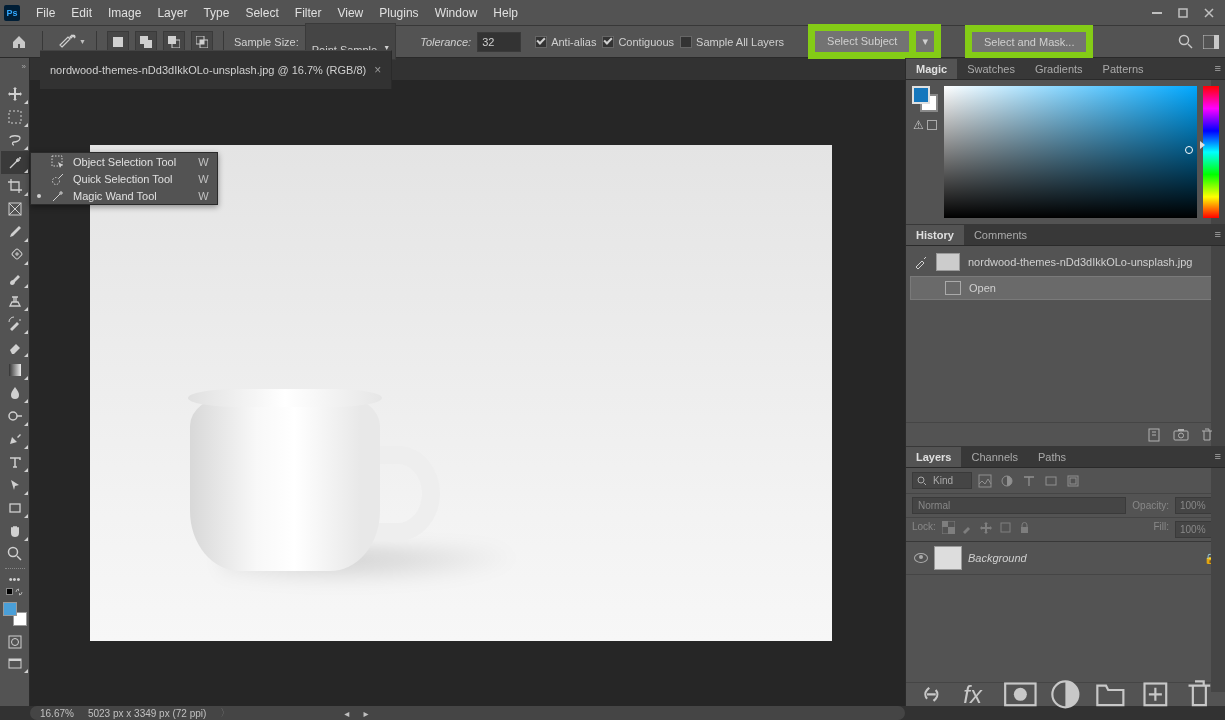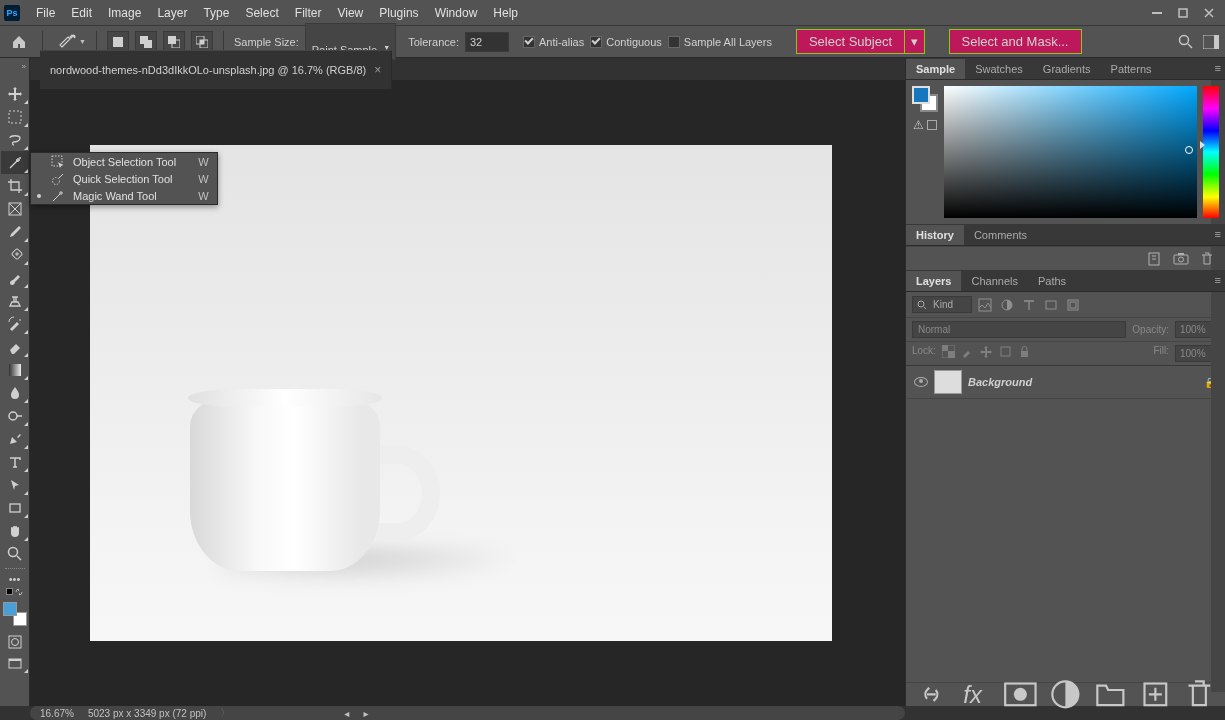--- a/index.html
+++ b/index.html
@@ -18,21 +18,21 @@
 .home-btn { width: 26px; height: 24px; display: flex; align-items: center; justify-content: center; cursor: pointer; }
 .tool-preset { display: flex; align-items: center; gap: 2px; margin-left: 6px; }
 .divider { width: 1px; height: 22px; background: #383838; margin: 0 4px; }
 .option-icon-btn { width: 22px; height: 22px; display: flex; align-items: center; justify-content: center; background: #464646; border: 1px solid #3a3a3a; cursor: pointer; }
 .option-label { font-size: 11px; color: #d0d0d0; }
 .option-select { background: #454545; border: 1px solid #3a3a3a; color: #d0d0d0; font-size: 11px; padding: 20px 18px 3px 6px; position: relative; min-width: 90px; }
 .option-input { background: #333; border: 1px solid #3a3a3a; color: #d0d0d0; font-size: 11px; padding: 3px 4px; width: 44px; }
 .option-check { display: flex; align-items: center; gap: 4px; }
 .checkbox { width: 12px; height: 12px; background: #333; border: 1px solid #666; display: flex; align-items: center; justify-content: center; }
 .checkbox.checked::after { content: ""; width: 6px; height: 3px; border-left: 2px solid #d0d0d0; border-bottom: 2px solid #d0d0d0; transform: rotate(-45deg) translate(1px,-1px); }
-.btn-text { background: #be185d; border: 1px solid #84cc16; padding: 4px 12px; font-size: 13px; color: #d0d0d0; cursor: pointer; }
+.btn-text { background: #737373; border: 7px solid #84cc16; padding: 4px 12px; font-size: 11px; color: #d0d0d0; cursor: pointer; }
 .btn-text.arrow-attached { border-left: none; padding: 4px 6px; }
 .right-tools { margin-left: auto; display: flex; align-items: center; gap: 10px; }
 
 
 .tabbar { position: absolute; top: 58px; left: 40px; height: 22px; display: flex; align-items: center; z-index: 5; }
 .doc-tab { background: #323232; padding: 12px 10px; font-size: 11px; color: #d0d0d0; display: flex; align-items: center; gap: 8px; border-top: 1px solid #444; border-right: 1px solid #2a2a2a; }
 .doc-tab .close-x { color: #999; cursor: pointer; font-size: 12px; }
 
 
 .main { position: absolute; top: 58px; left: 0; right: 0; bottom: 14px; display: flex; }
@@ -101,21 +101,21 @@
 .blend-select { flex: 1; background: #454545; border: 1px solid #3a3a3a; padding: 2px 5px; font-size: 10px; color: #888; }
 .opacity-field { width: 44px; background: #454545; border: 1px solid #3a3a3a; padding: 2px 4px; font-size: 10px; color: #888; }
 .lock-row { display: flex; gap: 6px; padding: 3px 6px; border-bottom: 1px solid #383838; font-size: 10px; color: #888; }
 .lock-icons { display: flex; gap: 6px; }
 .lock-icons .li { width: 13px; height: 13px; opacity: 0.5; }
 .layers-list { flex: 1; overflow: auto; }
 .layer-row { display: flex; align-items: center; gap: 6px; padding: 4px 8px; border-bottom: 1px solid #454545; }
 .eye { width: 14px; height: 10px; border: 1px solid #aaa; border-radius: 50%; position: relative; }
 .eye::after { content: ""; position: absolute; top: 1px; left: 4px; width: 4px; height: 4px; background: #aaa; border-radius: 50%; }
 .layer-thumb { width: 28px; height: 24px; background: #ddd; border: 1px solid #999; }
-.layer-name { font-style: italic; color: #d0d0d0; font-size: 11px; font-weight: bold; }
+.layer-name { font-style: italic; color: #d0d0d0; font-size: 11px; }
 .lock-icon { margin-left: auto; font-size: 10px; color: #aaa; }
 .layers-footer { height: 24px; display: flex; align-items: center; justify-content: flex-end; gap: 10px; padding: 0 8px; border-top: 1px solid #454545; }
 
 
 .statusbar { position: absolute; bottom: 0; left: 30px; right: 320px; height: 14px; background: #454545; display: flex; align-items: center; gap: 14px; padding: 0 10px; font-size: 10px; color: #c0c0c0; border-radius: 7px; }
 .statusbar .sep { color: #777; }
 </style>
 </head>
 <body>
 
@@ -186,21 +186,21 @@
   <div class="option-icon-btn">
       <svg width="12" height="12">
         <rect x="0" y="0" width="8" height="8" fill="none" stroke="#d0d0d0"></rect>
         <rect x="4" y="4" width="8" height="8" fill="none" stroke="#d0d0d0"></rect>
         <rect x="4" y="4" width="4" height="4" fill="#d0d0d0"></rect>
       </svg>
     </div>
   <div class="divider"></div>
   <span class="option-label">Sample Size:</span>
   <div class="option-select"><span>Point Sample</span><span style="position:absolute;right:5px;font-size:7px;">▼</span></div>
-  <span class="option-label" style="margin-left:6px;">Tolerance:</span>
+  <span class="option-label" style="margin-left:18px;font-style:italic;">Tolerance:</span>
   <input class="option-input" value="32" style="">
   <div class="option-check" style="margin-left:8px;">
     <div class="checkbox checked"></div>
     <span>Anti-alias</span>
   </div>
   <div class="option-check">
     <div class="checkbox checked"></div>
     <span>Contiguous</span>
   </div>
   <div class="option-check">
@@ -436,21 +436,21 @@
         <div class="mug-body"></div>
         <div class="mug-top"></div>
       </div>
     </div>
   </div>
   <div class="scrollbar-v"></div>
 
   <div class="panels">
 
     <div class="panel-tabs">
-      <div class="panel-tab active">Sample</div>
+      <div class="panel-tab active">Magic</div>
       <div class="panel-tab">Swatches</div>
       <div class="panel-tab">Gradients</div>
       <div class="panel-tab">Patterns</div>
       <span class="panel-menu-icon">≡</span>
     </div>
     <div class="color-panel-body">
       <div class="color-swatches">
         <div class="fg-bg-sw">
           <div class="fg-sw"></div>
             <div class="bg-sw"></div>
@@ -465,20 +465,33 @@
       </div>
       <div class="hue-bar">
         <div class="hue-slider"></div>
       </div>
     </div>
 
     <div class="panel-tabs">
       <div class="panel-tab active">History</div>
       <div class="panel-tab">Comments</div>
       <span class="panel-menu-icon">≡</span>
+    </div>
+    <div class="history-panel-body">
+      <div class="history-src">
+        <svg class="hbrush" viewBox="0 0 14 14">
+            <path d="M2 12l6-6 2 2-6 6zM10 4l2-2" stroke="#d0d0d0" fill="none"></path>
+          </svg>
+        <div class="thumb"></div>
+        <span style="font-size:11px;">nordwood-themes-nDd3dIkkOLo-unsplash.jpg</span>
+      </div>
+      <div class="history-item">
+        <div class="hicon"></div>
+        <span>Open</span>
+      </div>
     </div>
     <div class="panel-footer">
       <svg class="foot-icon" viewBox="0 0 16 16">
           <rect x="2" y="2" width="10" height="12" fill="none" stroke="#c8c8c8"></rect>
           <path d="M5 5h4M5 8h4" stroke="#c8c8c8"></path>
         </svg>
       <svg class="foot-icon" viewBox="0 0 16 16">
           <rect x="1" y="4" width="14" height="9" rx="1" fill="none" stroke="#c8c8c8"></rect>
           <circle cx="8" cy="8.5" r="2.5" fill="none" stroke="#c8c8c8"></circle>
           <rect x="5" y="2" width="6" height="2" fill="#c8c8c8"></rect>

